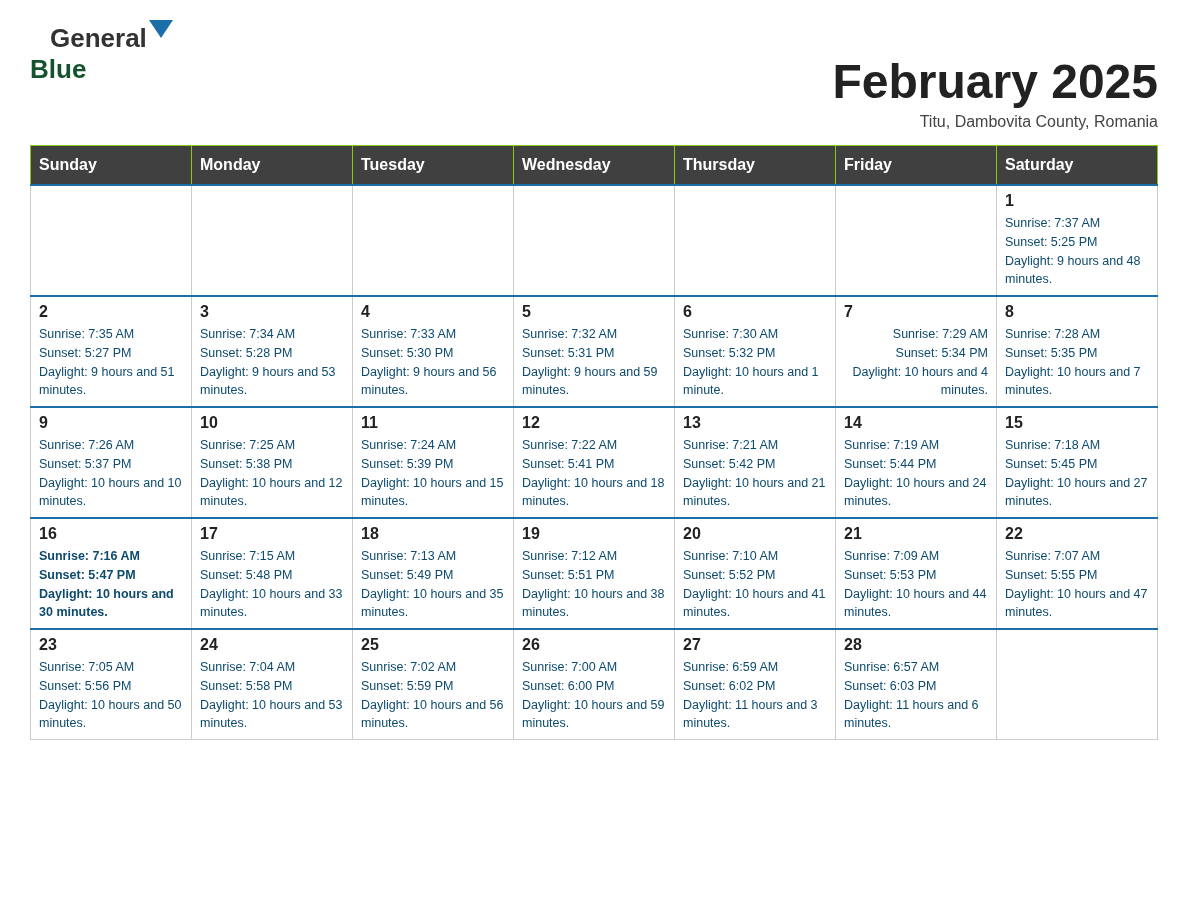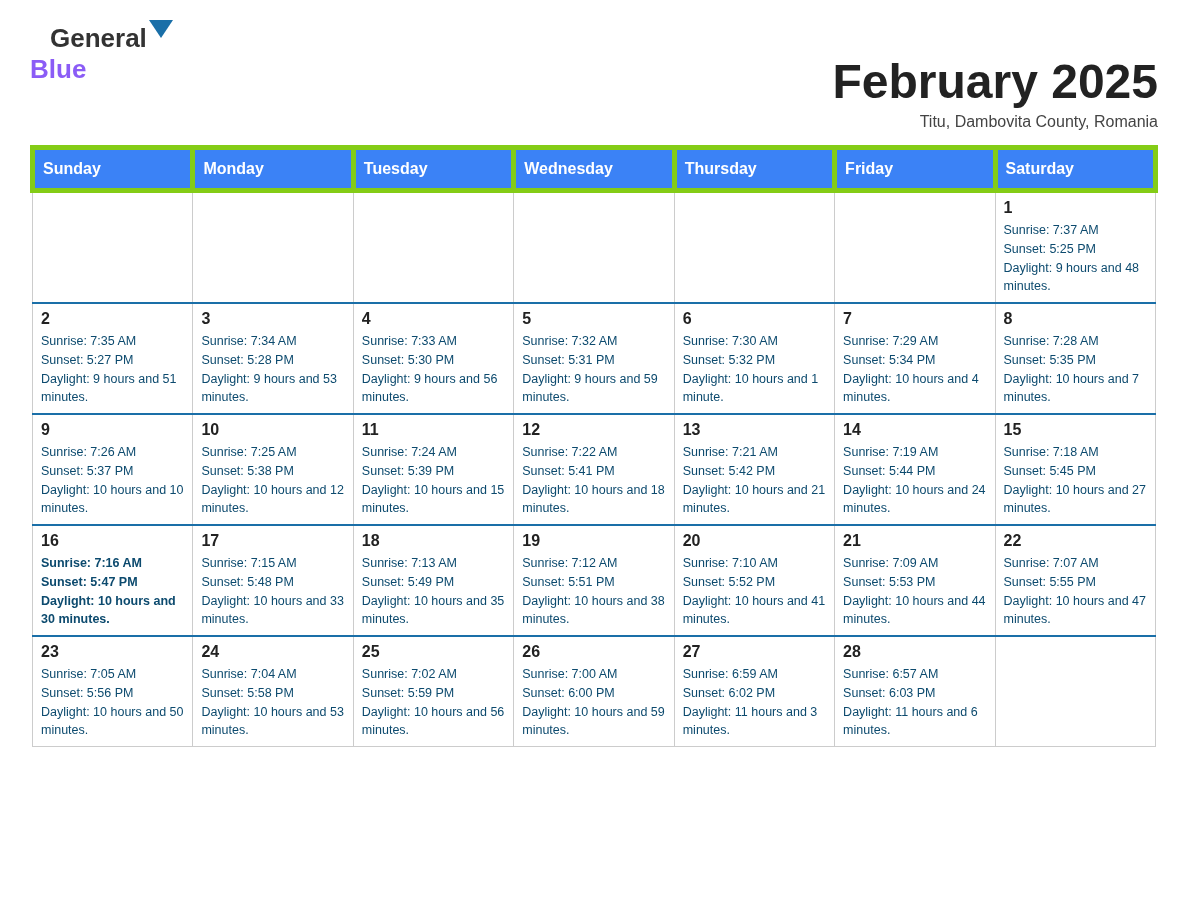--- a/index.html
+++ b/index.html
@@ -20,21 +20,21 @@
       display: flex;
       flex-direction: column;
       align-items: flex-start;
     }
     .logo-general {
       color: #333;
       font-size: 26px;
       font-weight: bold;
     }
     .logo-blue {
-      color: #8b5cf6;
+      color: #14532d;
       font-size: 26px;
       font-weight: bold;
     }
     .logo-row {
       display: flex;
       align-items: flex-end;
       margin-left: 20px;
     }
     .title-area {
       text-align: right;
@@ -49,27 +49,27 @@
       font-size: 16px;
       color: #444;
       margin-top: 4px;
     }
     .calendar {
       width: 100%;
       border-collapse: collapse;
       margin-top: 14px;
     }
     .calendar th {
-      background-color: #3b82f6;
+      background-color: #404040;
       color: #fff;
       font-size: 16px;
       font-weight: bold;
       padding: 10px 8px;
       text-align: left;
-      border: 5px solid #84cc16;
+      border: 1px solid #84cc16;
     }
     .calendar td {
       vertical-align: top;
       border: 1px solid #ccc;
       padding: 6px 8px;
       width: 14.28%;
       min-height: 110px;
       height: 110px;
       font-size: 13px;
       color: #333;
@@ -171,21 +171,21 @@
 Daylight: 9 hours and 59 minutes.</div>
         </td>
         <td>
           <span class="day-num">6</span>
           <div class="day-info" style="white-space: pre-line;">Sunrise: 7:30 AM
 Sunset: 5:32 PM
 Daylight: 10 hours and 1 minute.</div>
         </td>
         <td>
           <span class="day-num">7</span>
-          <div class="day-info" style="white-space: pre-line;">Sunrise: 7:29 AM
+          <div class="day-info" style="white-space: pre-line; text-align: right;">Sunrise: 7:29 AM
 Sunset: 5:34 PM
 Daylight: 10 hours and 4 minutes.</div>
         </td>
         <td>
           <span class="day-num">8</span>
           <div class="day-info" style="white-space: pre-line;">Sunrise: 7:28 AM
 Sunset: 5:35 PM
 Daylight: 10 hours and 7 minutes.</div>
         </td>
       </tr>

